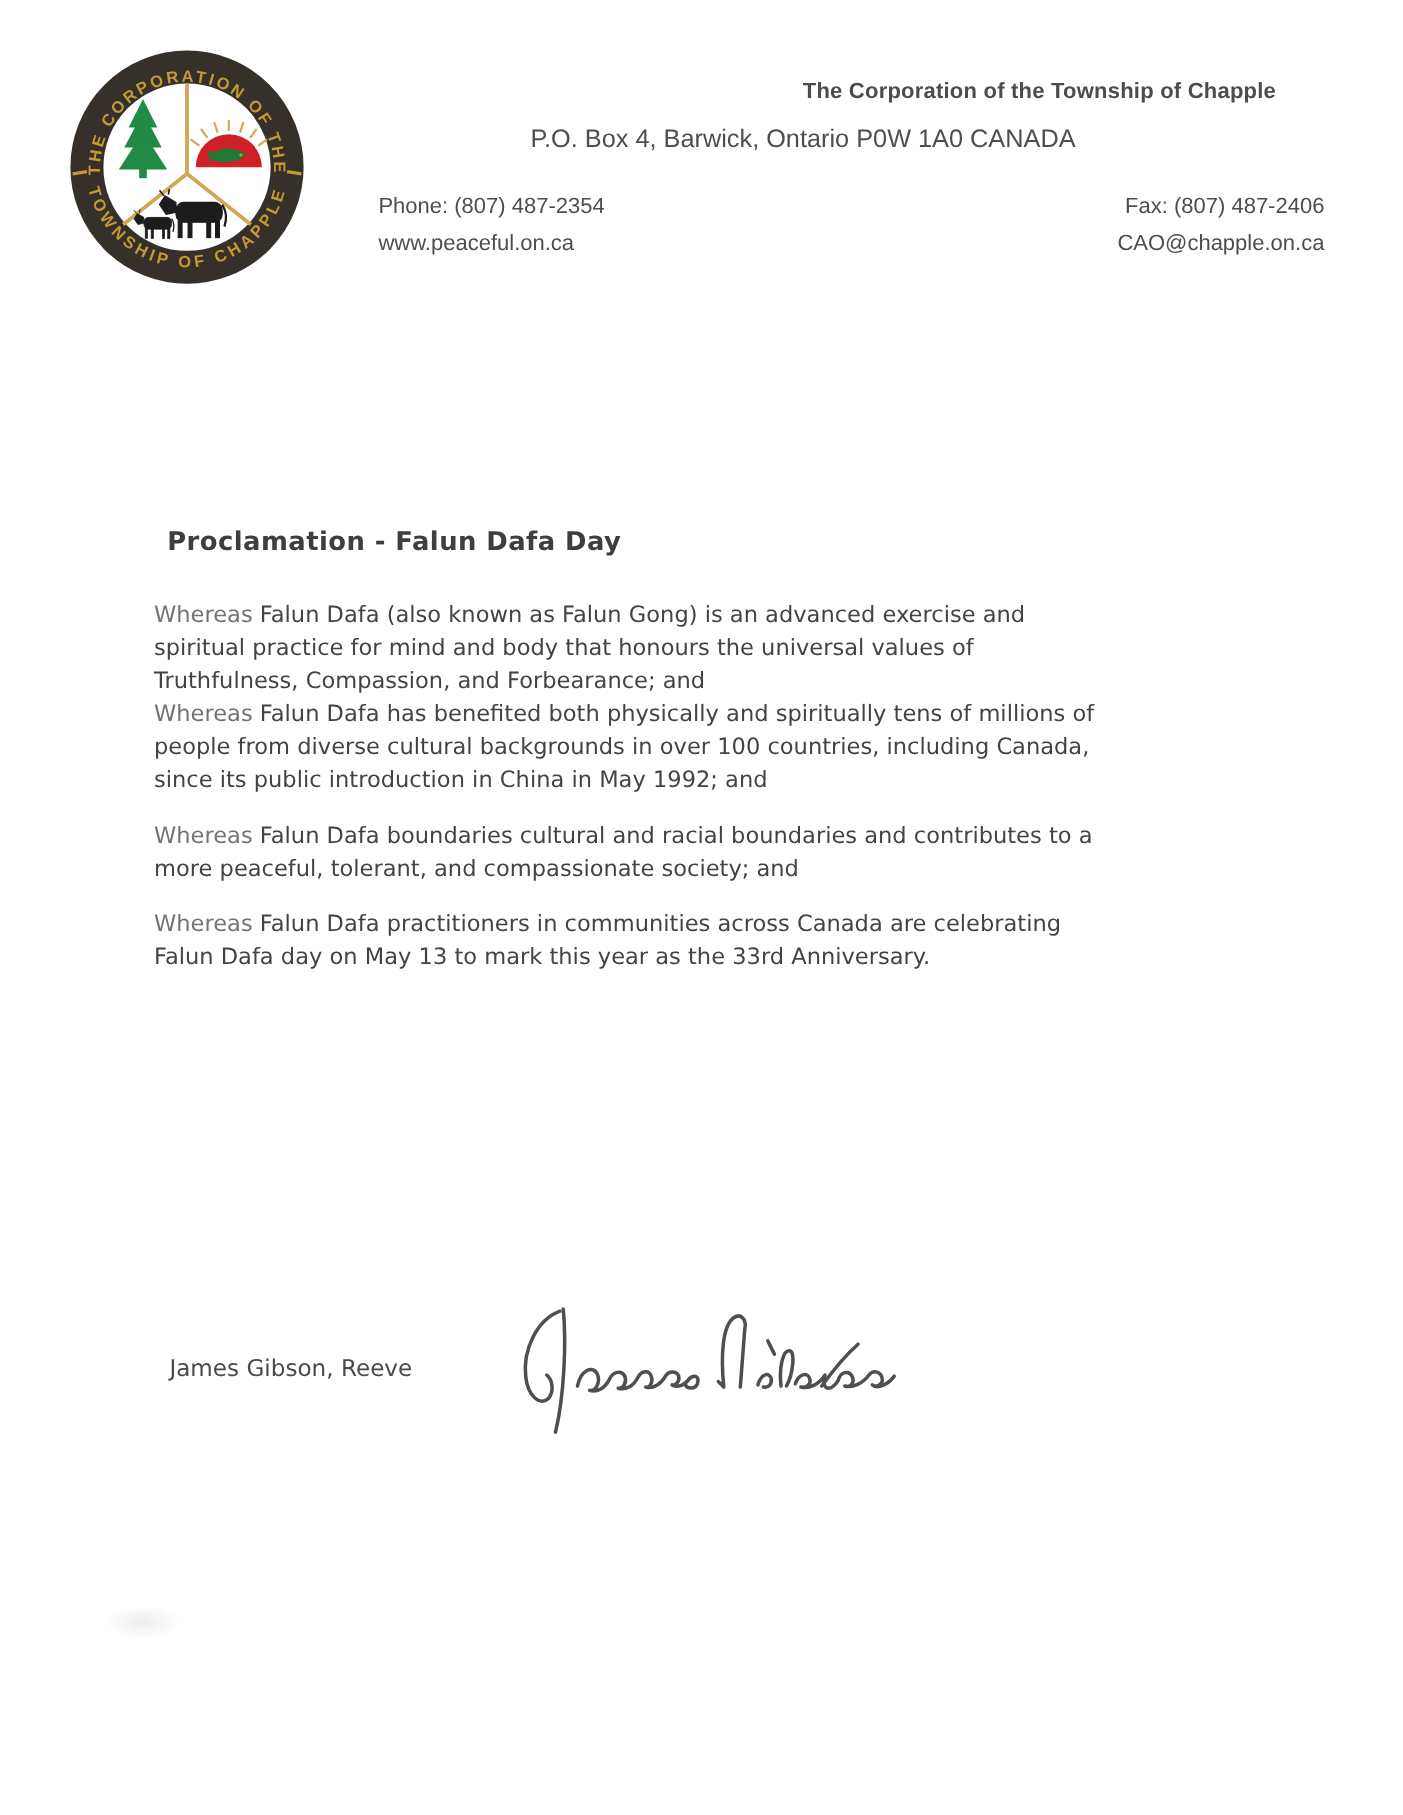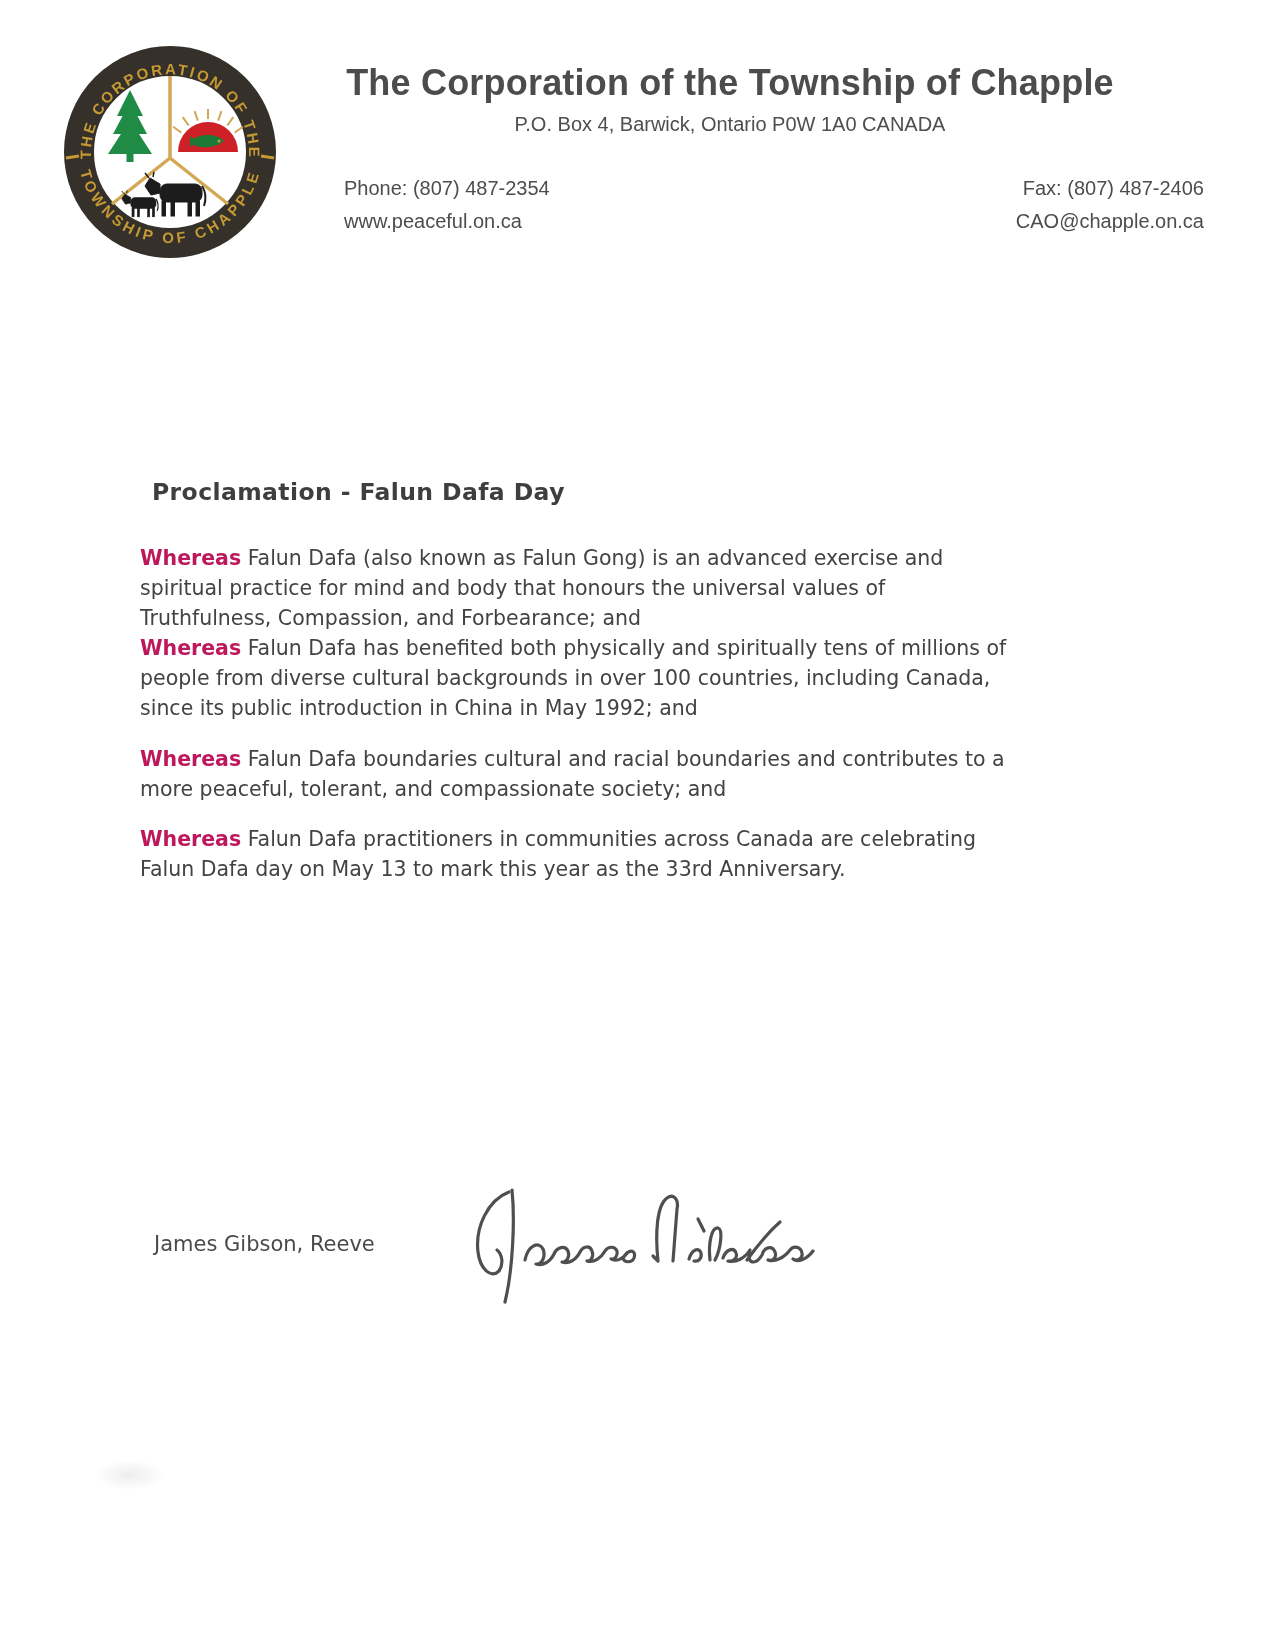--- a/index.html
+++ b/index.html
@@ -11,40 +11,40 @@
     color:#454545;
     overflow:hidden;
   }
   
   .seal{position:absolute;left:60px;top:42px;width:220px;height:220px;}
   .seal-text{font-family:"Liberation Sans",sans-serif;font-weight:bold;font-size:15px;}
   .header-center{
     position:absolute;left:300px;top:62px;width:860px;text-align:center;
     font-family:"Liberation Sans",sans-serif;color:#4c4c4c;
   }
-  .header-title{font-size:36px;font-weight:bold;letter-spacing:0.2px;line-height:42px;margin:0;}
-  .header-address{font-size:20px;font-weight:normal;margin:9px 0 0 0;color:#4e4e4e;}
+  .header-title{font-size:20px;font-weight:bold;letter-spacing:0.2px;line-height:42px;margin:0;text-align:right;}
+  .header-address{font-size:23px;font-weight:normal;margin:9px 0 0 0;color:#4e4e4e;}
   .contact-row{
     position:absolute;left:344px;top:172px;width:860px;
     display:flex;justify-content:space-between;
     font-family:"Liberation Sans",sans-serif;
     font-size:20px;line-height:33px;color:#4d4d4d;
   }
   .contact-right{text-align:right;}
   
   .letter-body{
     position:absolute;left:140px;top:465px;width:1030px;
     font-size:20.5px;line-height:30px;color:#434343;
   }
   .letter-heading{
     font-size:23.5px;font-weight:bold;letter-spacing:0.4px;
     margin:12px;line-height:30px;color:#3e3e3e;
   }
   .para{margin:0;white-space:pre-line;}
-  .para strong{font-weight:bold;color:#be185d;}
+  .para strong{font-weight:normal;color:#737373;}
   .para-1{margin-top:36px;}
   .para-2{}
   .para-3{margin-top:21px;}
   .para-4{margin-top:20px;}
   .para-5{margin-top:26px;}
   
   .sig-label{
     position:absolute;left:154px;top:1232px;
     font-size:21px;color:#4a4a4a;
   }

